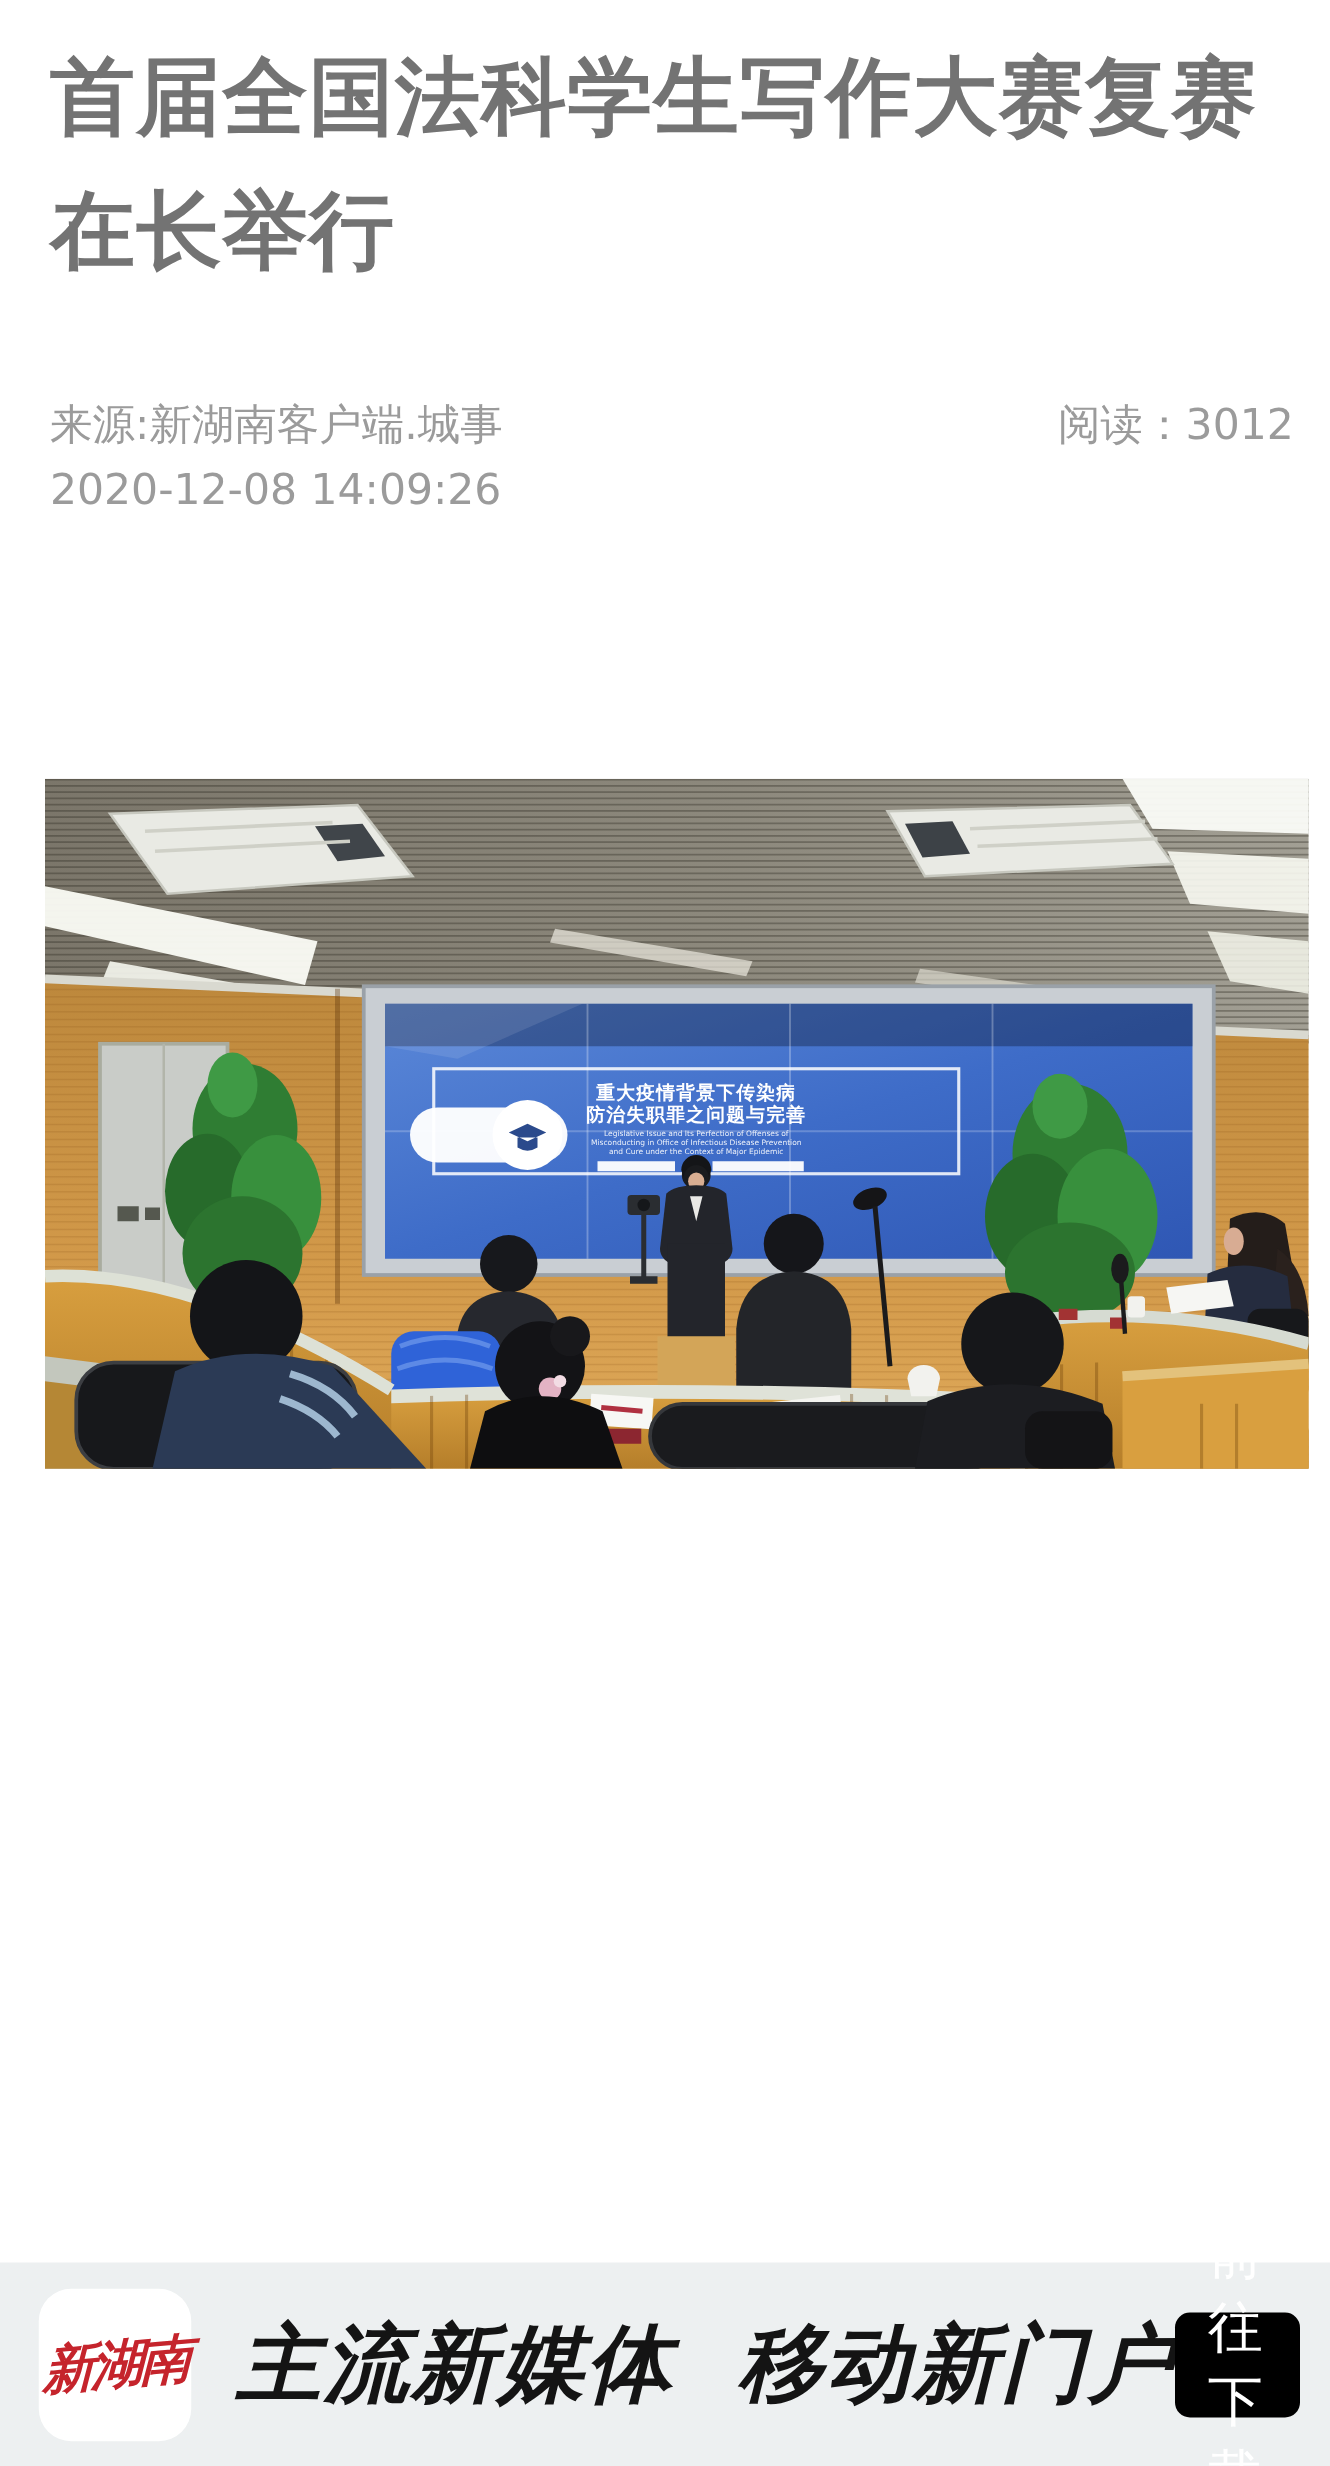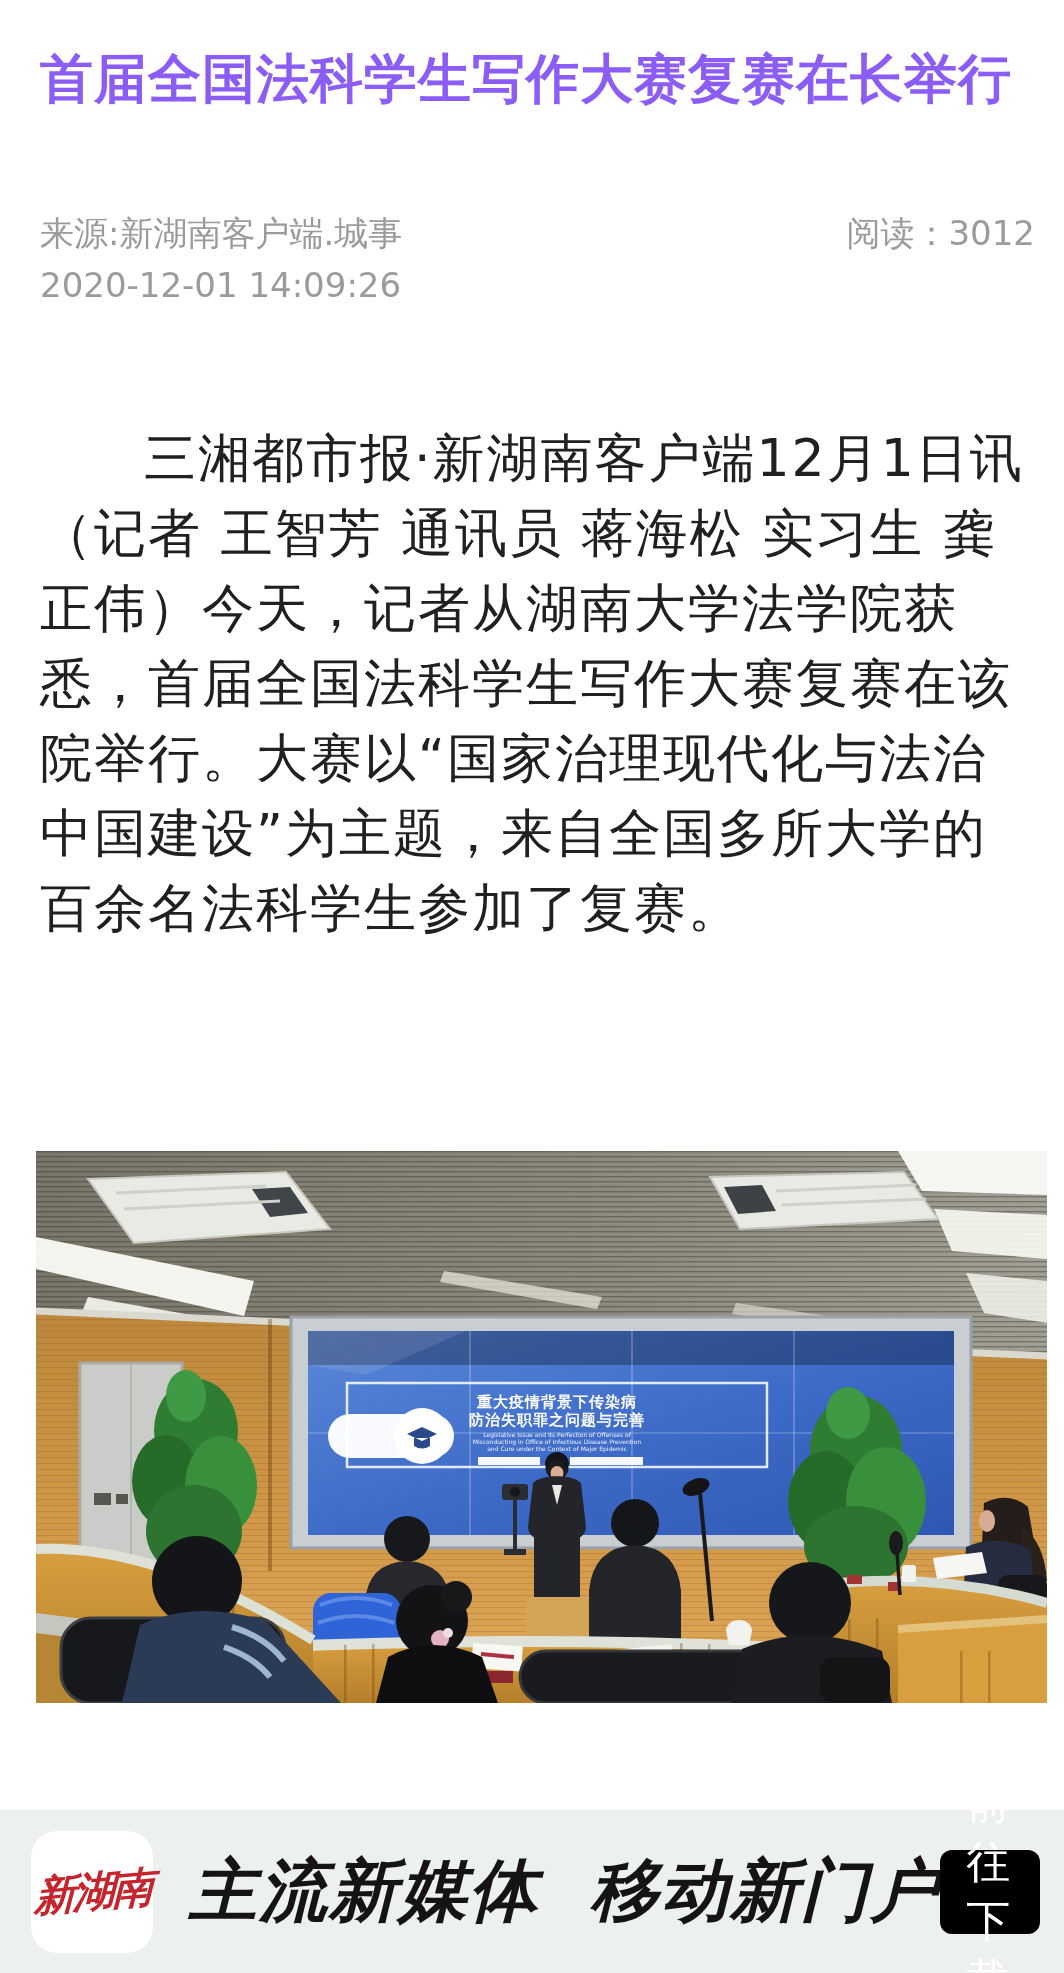--- a/index.html
+++ b/index.html
@@ -1,19 +1,19 @@
 <!DOCTYPE html>
 <html><head>
 <meta charset="utf-8">
 <style>
   html,body{margin:0;padding:0;background:#fff;}
   .page{position:relative;width:1064px;height:1973px;background:#ffffff;overflow:hidden;
         font-family:"DejaVu Sans","Liberation Sans",sans-serif;}
-  .title{margin:25px 40px 0 40px;width:984px;font-size:53px;line-height:107px;
-         letter-spacing:1px;font-weight:700;color:#8b5cf6;}
+  .title{margin:25px 40px 0 40px;width:984px;font-size:68px;line-height:107px;
+         letter-spacing:1px;font-weight:700;color:#737373;}
   .meta{margin:75px 29px 0 40px;font-size:34px;line-height:52px;color:#9b9b9b;font-weight:400;}
   .meta-row{display:flex;justify-content:space-between;align-items:flex-start;}
   .article-body{margin:110px 40px 0 40px;width:984px;font-size:52px;line-height:75px;
         letter-spacing:2px;color:#202020;text-indent:2em;word-break:break-all;}
   .photo{display:block;margin:205px 17px 0 36px;width:1011px;height:700px;padding:0;border:0;}
   .photo svg{display:block;}
   .footer{position:absolute;left:0;bottom:0;width:1064px;height:163px;background:#edf0f1;
           display:flex;align-items:center;box-sizing:border-box;padding:0 24px 0 31px;}
   .logo{width:122px;height:122px;background:#ffffff;border-radius:26px;flex:0 0 auto;
         display:flex;align-items:center;justify-content:center;}
@@ -31,24 +31,23 @@
 
 <div class="page">
 
   <h1 class="title">首届全国法科学生写作大赛复赛在长举行</h1>
 
   <div class="meta">
     <div class="meta-row">
       <span>来源:新湖南客户端.城事</span>
       <span>阅读：3012</span>
     </div>
-    <div>2020-12-01 14:09:26</div>
+    <div>2020-12-08 14:09:26</div>
   </div>
 
-  <p class="article-body">三湘都市报·新湖南客户端12月1日讯（记者 王智芳 通讯员 蒋海松 实习生 龚正伟）今天，记者从湖南大学法学院获悉，首届全国法科学生写作大赛复赛在该院举行。大赛以“国家治理现代化与法治中国建设”为主题，来自全国多所大学的百余名法科学生参加了复赛。</p>
 
   <figure class="photo">
     <svg width="1011" height="552" viewBox="0 0 1011 552" xmlns="http://www.w3.org/2000/svg">
       <defs>
         <linearGradient id="ceilG" x1="0" y1="0" x2="1" y2="0">
           <stop offset="0" stop-color="#7b766a"></stop>
             <stop offset="0.55" stop-color="#8d897d"></stop>
             <stop offset="1" stop-color="#a29f94"></stop>
         </linearGradient>
         <linearGradient id="woodG" x1="0" y1="0" x2="0" y2="1">

